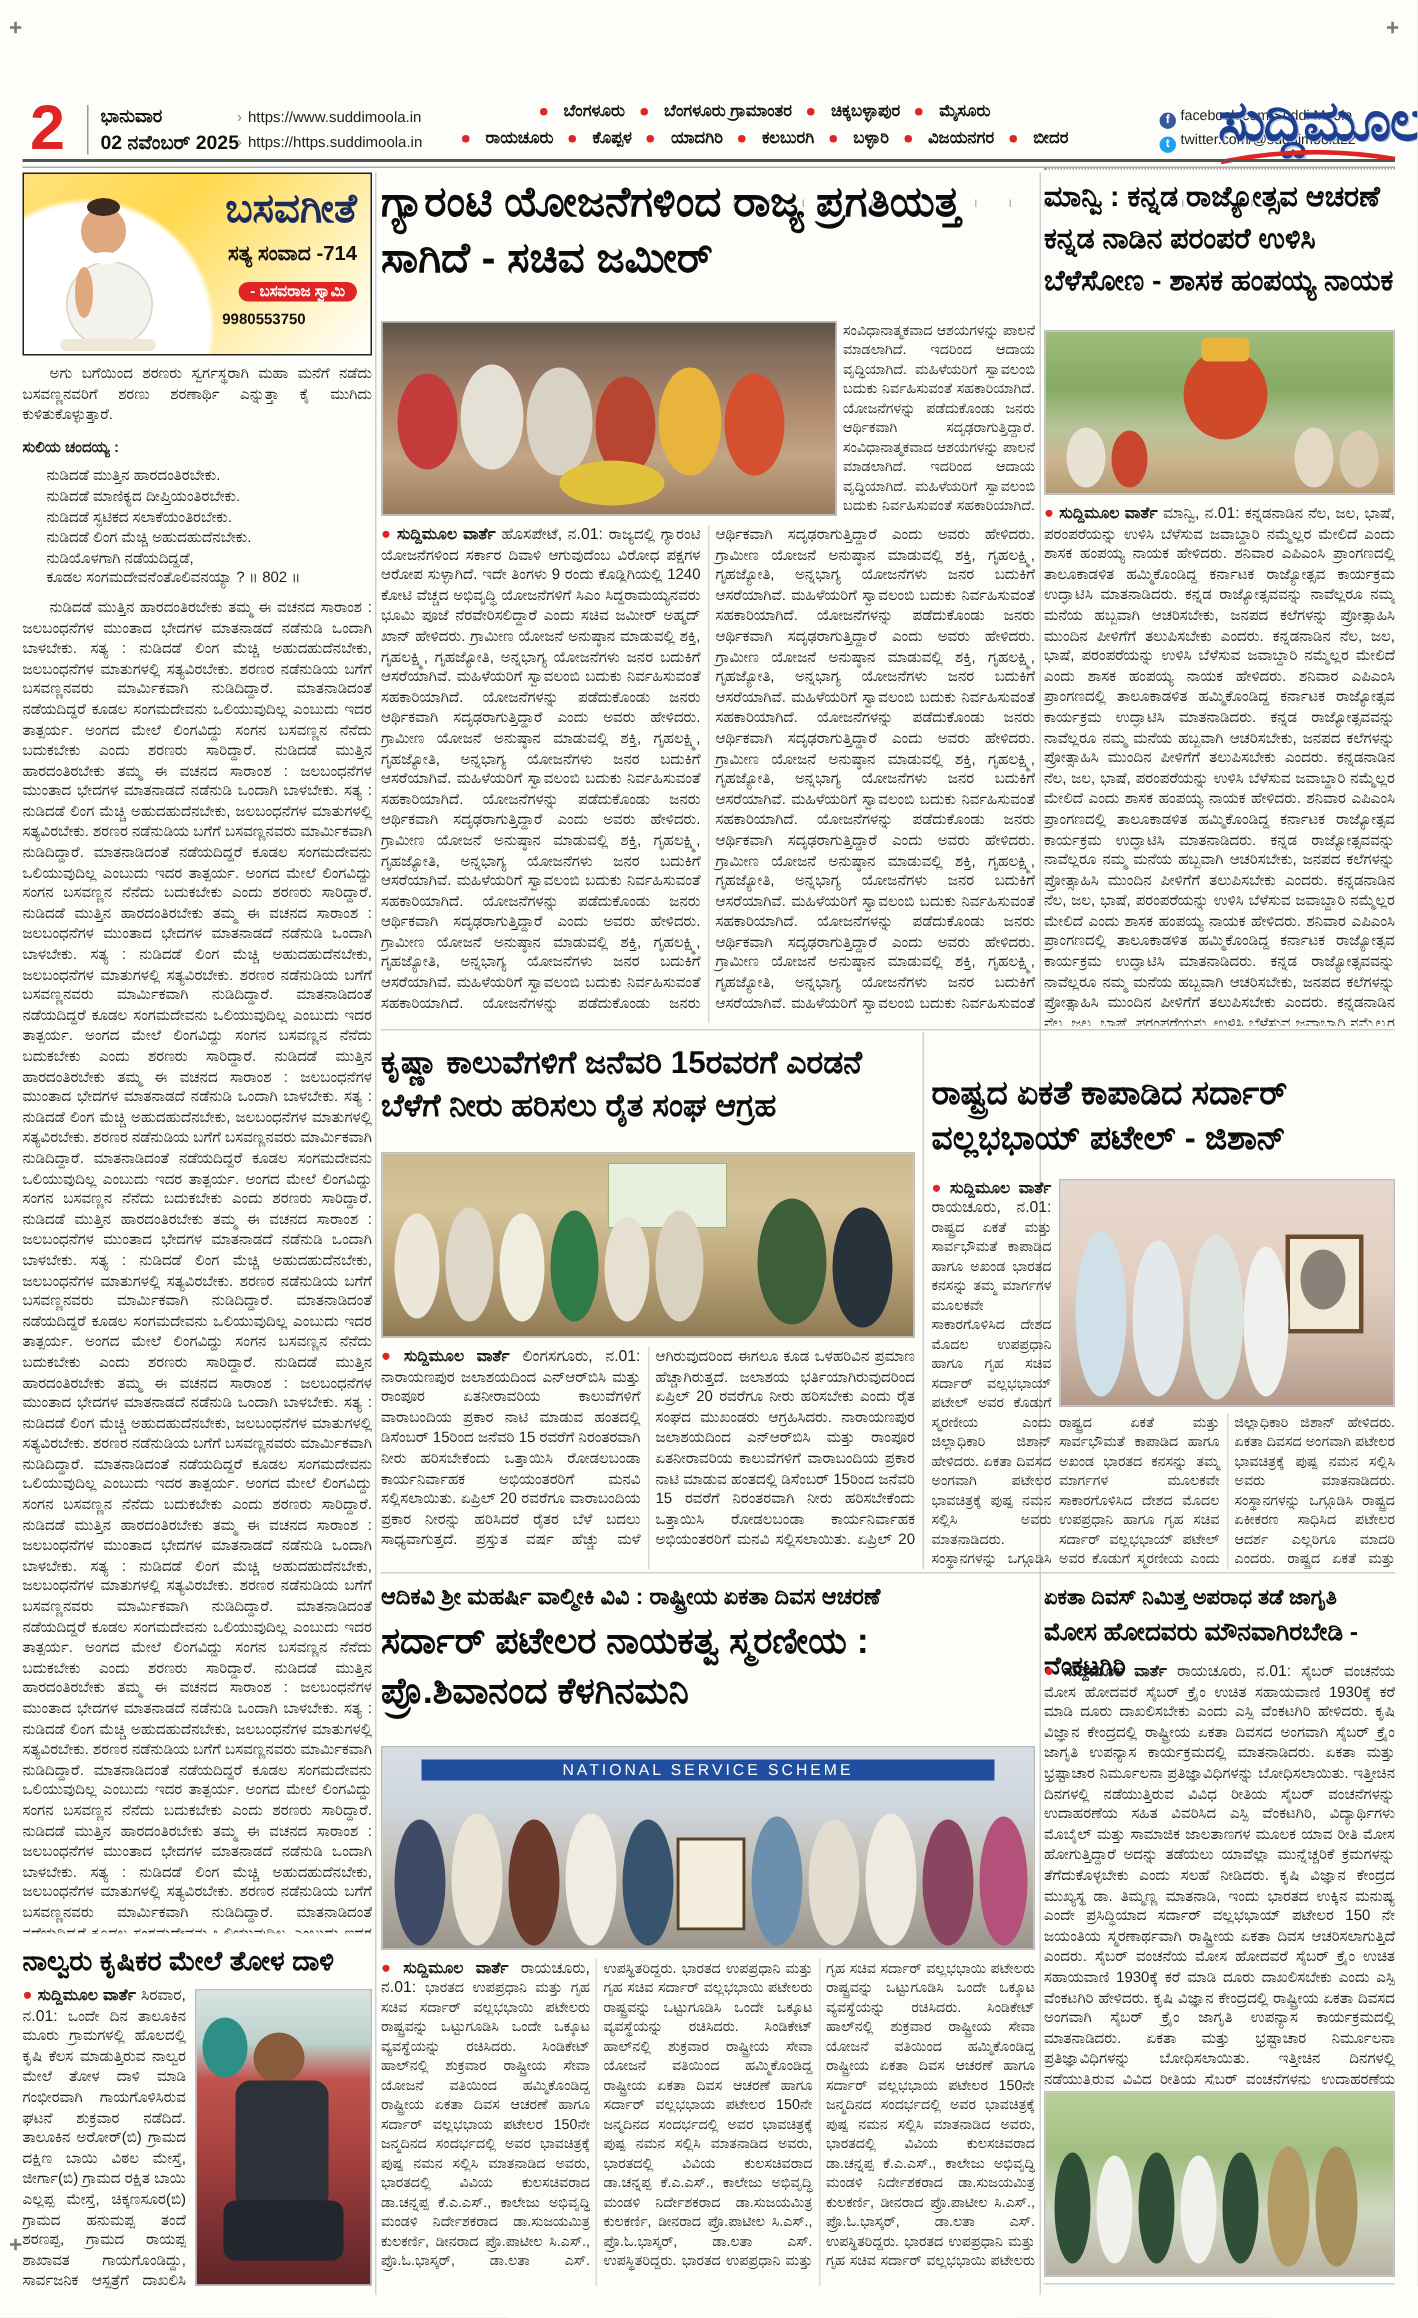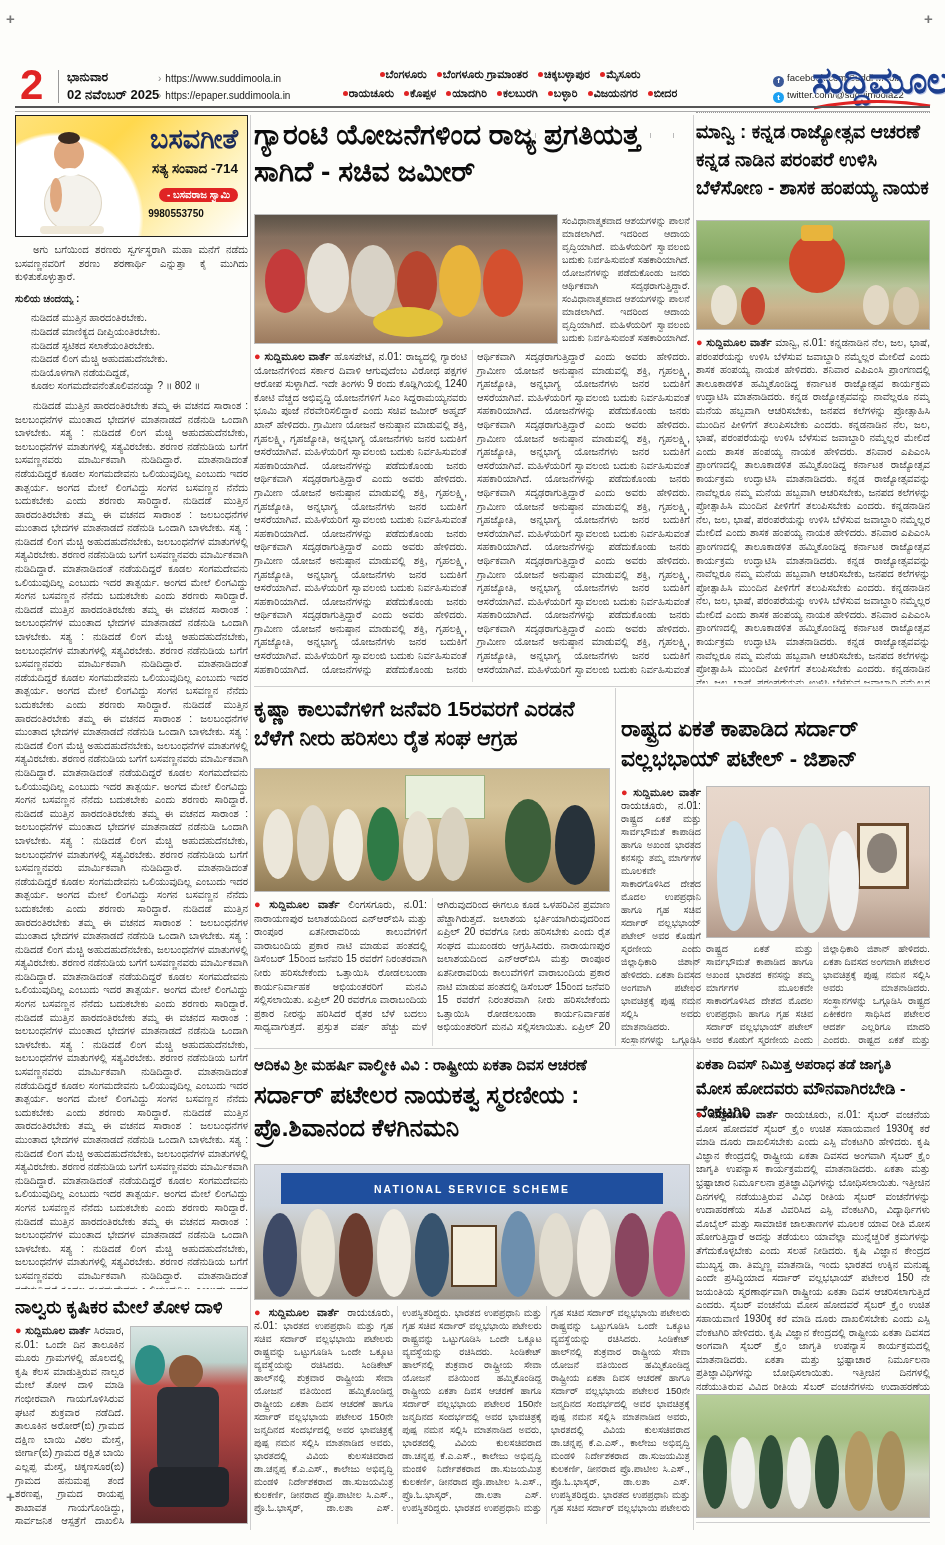--- a/index.html
+++ b/index.html
@@ -11,21 +11,21 @@
   .tickrow{position:absolute;display:flex;gap:22px;}
   .tick{width:1px;height:5px;background:#b9b9b9;}
   
   .pagenum{font-size:42px;font-weight:bold;color:#e02424;line-height:1;}
   .daydate{border-left:1px solid #999;padding-left:8px;}
   .day{font-size:12px;font-weight:bold;}
   .date{font-size:13px;font-weight:bold;margin-top:3px;}
   .urls{font-size:10px;color:#222;line-height:17px;}
   .urls .gt{color:#888;margin-right:4px;}
   .cityrow{display:flex;justify-content:center;flex-wrap:nowrap;gap:10px;font-size:11px;font-weight:bold;}
-  .cityrow .it{white-space:nowrap;display:flex;align-items:center;gap:1px;}
+  .cityrow .it{white-space:nowrap;display:flex;align-items:center;gap:11px;}
   .dotr{width:5px;height:5px;border-radius:50%;background:#e02424;display:inline-block;}
   .social{font-size:9.5px;line-height:16px;color:#222;}
   .sic{display:inline-flex;width:11px;height:11px;border-radius:50%;color:#fff;font-size:8px;
        align-items:center;justify-content:center;margin-right:3px;font-weight:bold;vertical-align:-2px;}
   .logo{font-size:37px;font-weight:bold;color:#1d3f8f;letter-spacing:-1px;line-height:1;
         text-shadow:1px 1px 0 #b9c4e4;}
   .rule{position:absolute;background:#555;height:2px;}
   .rule2{position:absolute;background:#aaa;height:1px;}
   .vline{position:absolute;width:1px;background:#cfcfcf;}
   .hline{position:absolute;height:1px;background:#cfcfcf;}
@@ -43,22 +43,22 @@
       radial-gradient(circle at 18% 85%,#fff 0 38%,rgba(255,255,255,0) 40%),
       linear-gradient(135deg,#ffe27a 0%,#ffd84d 35%,#fff3c0 75%,#ffffff 100%);}
   .btitle{font-size:27px;font-weight:bold;color:#1c2b5a;}
   .bsub{font-size:13.5px;font-weight:bold;color:#111;}
   .bauthor{display:inline-block;background:#e02424;color:#fff;font-size:10px;font-weight:bold;
            padding:1px 8px;border-radius:9px;text-align:right;}
   .bphone{font-size:10px;font-weight:bold;}
   .vach{margin:6px 0 6px 16px;white-space:pre-line;}
   .photo{position:absolute;overflow:hidden;border:1px solid #bbb;}
   .blob{position:absolute;border-radius:50%;}
-  .banner{position:absolute;left:6%;right:6%;top:8px;height:31px;background:#1f4f9e;color:#fff;
-          display:flex;align-items:center;justify-content:center;font-size:10.5px;font-weight:bold;
+  .banner{position:absolute;left:6%;right:6%;top:8px;height:14px;background:#1f4f9e;color:#fff;
+          display:flex;align-items:center;justify-content:center;font-size:10.5px;font-weight:normal;
           letter-spacing:2px;}
   .fineline{border-top:1px dotted #999;}
 </style>
 </head>
 <body>
 
 <div class="page">
 
   <div class="crop" style="left:6px;top:10px;">+</div>
   <div class="crop" style="left:924px;top:10px;">+</div>
@@ -91,21 +91,21 @@
 
   <div class="abs" style="left:20px;top:64px;">
     <span class="pagenum">2</span>
   </div>
   <div class="abs daydate" style="left:58px;top:70px;">
     <div class="day">ಭಾನುವಾರ</div>
     <div class="date">02 ನವೆಂಬರ್ 2025</div>
   </div>
   <div class="abs urls" style="left:158px;top:70px;">
     <div><span class="gt">›</span><span>https://www.suddimoola.in</span></div>
-    <div><span class="gt">›</span><span>https://epaper.suddimoola.in</span></div>
+    <div><span class="gt">›</span><span>https://https.suddimoola.in</span></div>
   </div>
   <div class="abs" style="left:290px;top:68px;width:440px;">
     <div class="cityrow">
         <span class="it">
           <span class="dotr"></span>
           <span>ಬೆಂಗಳೂರು</span>
         </span>
         <span class="it">
           <span class="dotr"></span>
           <span>ಬೆಂಗಳೂರು ಗ್ರಾಮಾಂತರ</span>

